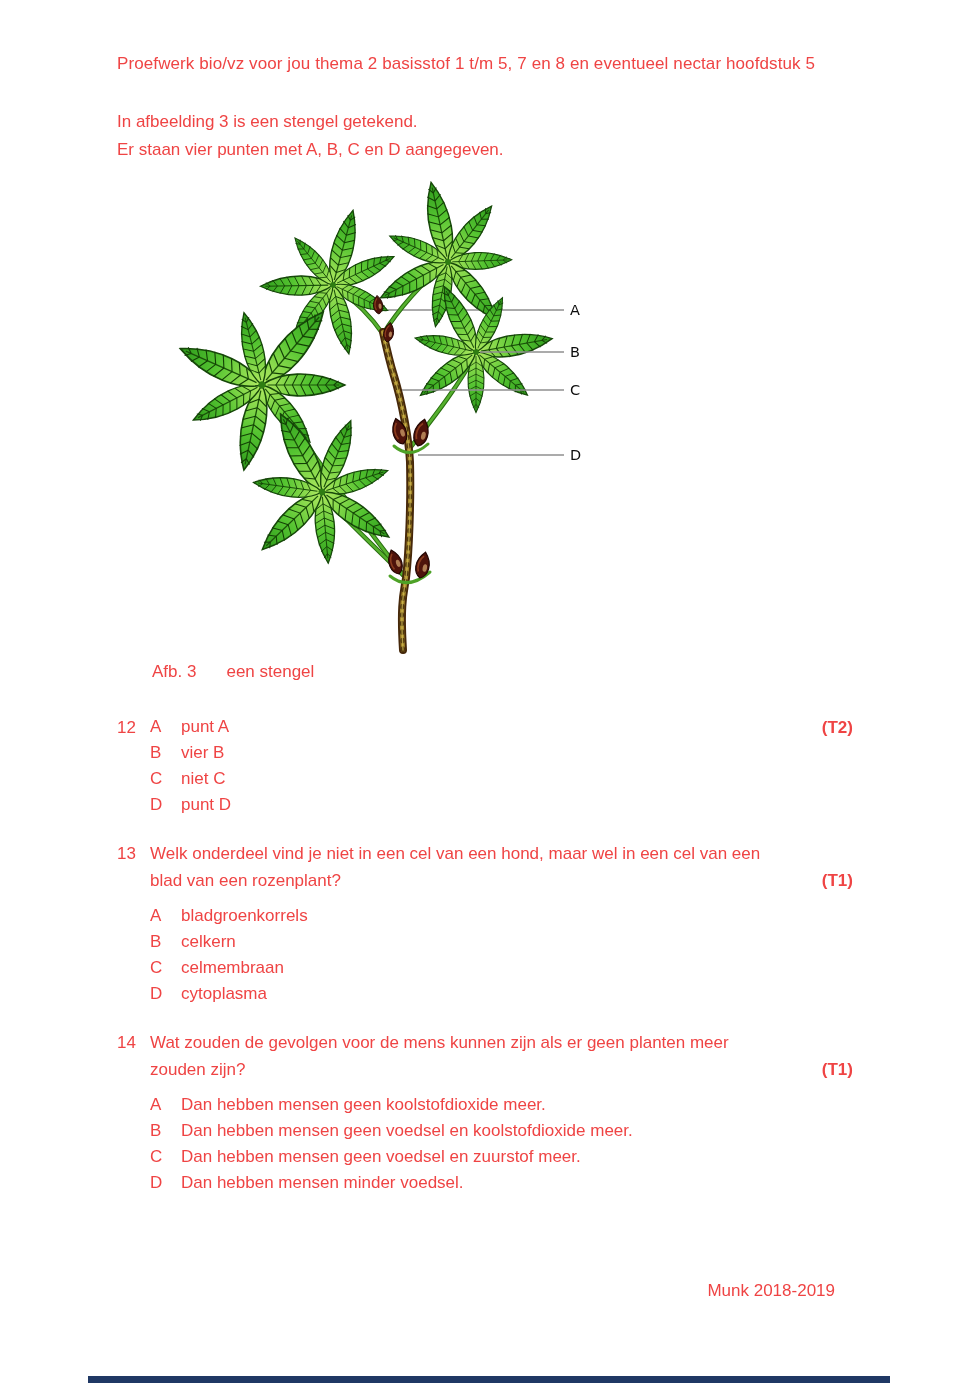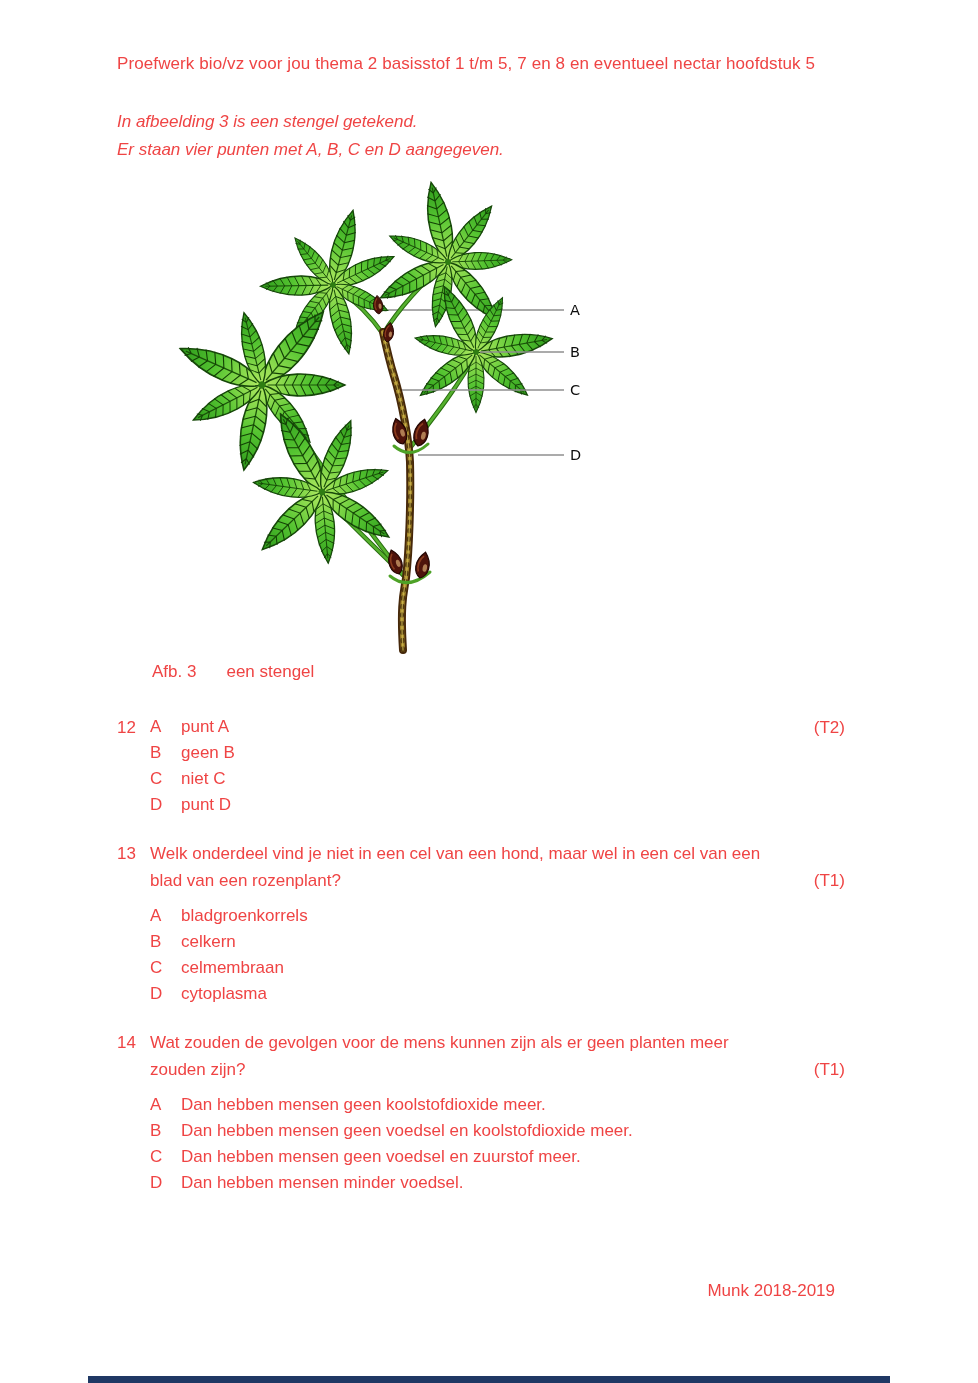--- a/index.html
+++ b/index.html
@@ -2,30 +2,30 @@
 <html><head>
 <meta charset="utf-8">
 <style>
   html,body{margin:0;padding:0;background:#ffffff;}
   .page{
     position:relative;width:978px;height:1383px;background:#ffffff;
     font-family:"Liberation Sans","DejaVu Sans",sans-serif;
     font-size:17px;color:#ef4444;overflow:hidden;
   }
   .header-line{position:absolute;left:117px;top:54px;white-space:nowrap;letter-spacing:.1px;}
-  .intro{position:absolute;left:117px;top:108px;line-height:28px;font-style:italic;}
+  .intro{position:absolute;left:117px;top:108px;line-height:28px;}
   .figure-wrap{position:absolute;left:150px;top:172px;width:460px;height:485px;}
   .figure-caption{position:absolute;left:152px;top:662px;font-weight:normal;}
   .figure-caption .cap-title{margin-left:30px;}
   .questions{position:absolute;left:117px;top:705px;width:740px;}
   .question:nth-child(2){margin-top:22px;}
   .question:nth-child(3){margin-top:22px;}
   .q-line{position:relative;line-height:27px;padding-left:33px;}
   .q-num{position:absolute;left:0;top:0;font-weight:normal;}
-  .q-tag{position:absolute;right:12px;top:0;}
+  .q-tag{position:absolute;right:4px;top:0;font-weight:bold;}
   .q-options{margin-top:9px;padding-left:33px;}
   .q-option{line-height:26px;}
   .opt-letter{display:inline-block;width:31px;}
   .footer{position:absolute;right:143px;top:1281px;}
   .bottom-bar{position:absolute;left:88px;right:88px;bottom:0;height:7px;}
   svg text{font-family:"DejaVu Sans","Liberation Sans",sans-serif;font-size:14.5px;fill:#0d0d0d;}
 </style>
 </head>
 <body>
 
@@ -134,21 +134,21 @@
 
   <div class="figure-caption">
     <span class="cap-label">Afb. 3</span><span class="cap-title">een stengel</span>
   </div>
 
   <div class="questions">
       <div class="question">
         <div class="q-line"><span class="q-num">12</span><span class="q-tag">(T2)</span></div>
         <div class="q-options">
           <div class="q-option"><span class="opt-letter">A</span><span>punt A</span></div>
-          <div class="q-option"><span class="opt-letter">B</span><span>geen B</span></div>
+          <div class="q-option"><span class="opt-letter">B</span><span>vier B</span></div>
           <div class="q-option"><span class="opt-letter">C</span><span>niet C</span></div>
           <div class="q-option"><span class="opt-letter">D</span><span>punt D</span></div>
         </div>
       </div>
       <div class="question">
         <div class="q-line"><span class="q-num">13</span><span>Welk onderdeel vind je niet in een cel van een hond, maar wel in een cel van een</span></div>
         <div class="q-line"><span>blad van een rozenplant?</span><span class="q-tag">(T1)</span></div>
         <div class="q-options">
           <div class="q-option"><span class="opt-letter">A</span><span>bladgroenkorrels</span></div>
           <div class="q-option"><span class="opt-letter">B</span><span>celkern</span></div>

